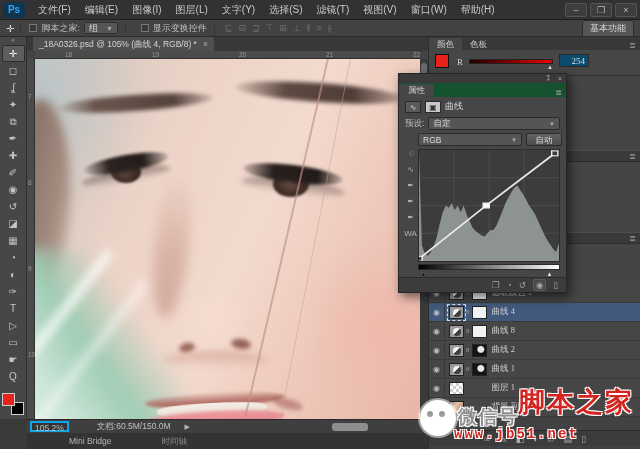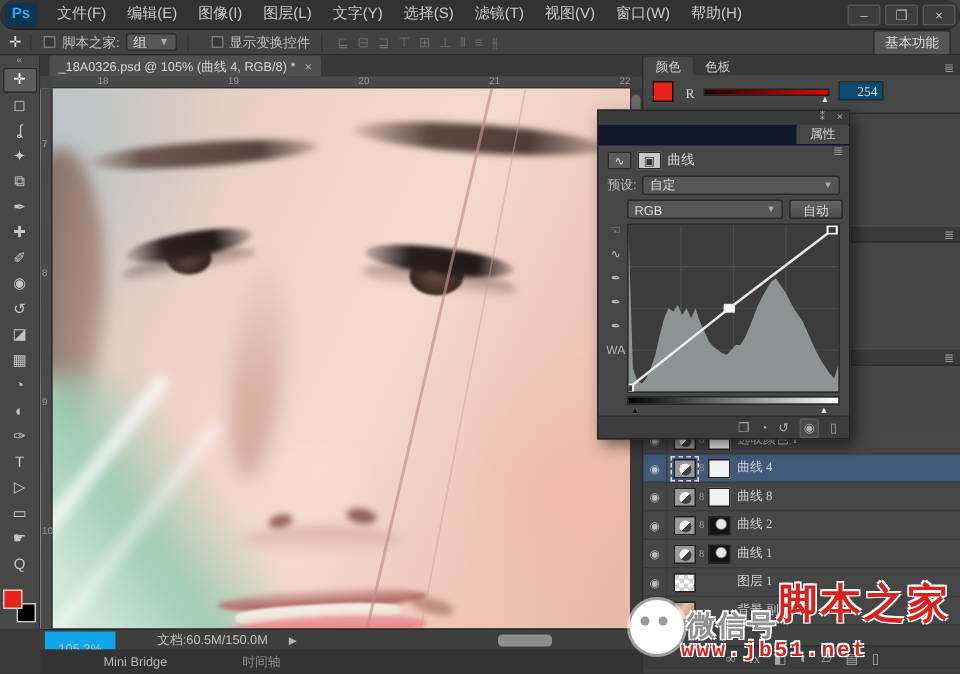--- a/index.html
+++ b/index.html
@@ -2,21 +2,21 @@
 <html><head>
 <meta charset="utf-8">
 <style>
   * { margin:0; padding:0; box-sizing:border-box; }
   html,body { width:640px; height:449px; overflow:hidden; background:#262626;
     font-family:"Liberation Sans","DejaVu Sans",sans-serif; }
   #app { position:relative; width:640px; height:449px; background:#434343; overflow:hidden; }
 
   
   #menubar { position:absolute; left:0; top:0; width:640px; height:20px; background:#323232;
-    border-bottom:1px solid #1f1f1f; display:flex; align-items:center;border-radius:10px; }
+    border-bottom:1px solid #1f1f1f; display:flex; align-items:center; }
   #pslogo { width:22px; height:16px; margin:0 6px 0 3px; background:#10364f; color:#31a8ff;
     font-weight:bold; font-size:10px; display:flex; align-items:center; justify-content:center; border-radius:2px; }
   .mi { color:#c9c9c9; font-size:10px; padding:0 7px; line-height:20px; cursor:default; }
   #winbtns { margin-left:auto; display:flex; }
   .wb { width:22px; height:14px; margin-right:3px; color:#bbb; font-size:9px; text-align:center;
     line-height:13px; border:1px solid #555; background:#3d3d3d; border-radius:2px; }
 
   
   #optionsbar { position:absolute; left:0; top:20px; width:640px; height:17px; background:#424242;
     border-bottom:1px solid #2a2a2a; display:flex; align-items:center; color:#bfbfbf; font-size:9px; }
@@ -112,21 +112,21 @@
     transform:rotate(13deg); filter:blur(.4px); }
   #hairstrand2 { left:286px; top:-20px; width:1px; height:420px; background:rgba(200,160,150,.5);
     transform:rotate(11deg); }
 
   #vscroll { position:absolute; left:420px; top:59px; width:8px; height:360px; background:#3a3a3a; }
   #vthumb { position:absolute; left:1px; top:4px; width:6px; height:90px; background:#6b6b6b; border-radius:3px; }
 
   
   #statusbar { position:absolute; left:27px; top:419px; width:401px; height:14px; background:#3f3f3f;
     border-top:1px solid #2b2b2b; display:flex; align-items:center; color:#c0c0c0; font-size:8.5px; }
-  #zoombox { background:#333; border:6px solid #0ea5e9; padding:0 3px; margin-left:3px; height:11px; line-height:10px; }
+  #zoombox { background:#333; border:2px solid #0ea5e9; padding:0 3px; margin-left:3px; height:11px; line-height:10px; }
   #docinfo { margin-left:28px; }
   #statplay { margin-left:14px; color:#b5b5b5; font-size:7px; }
   #hthumb { position:absolute; left:305px; top:3px; width:36px; height:8px; background:#8e8e8e; border-radius:3px; }
   #bottombar { position:absolute; left:27px; top:433px; width:401px; height:16px; background:#333;
     display:flex; align-items:center; }
   .btab { color:#b7b7b7; font-size:8.5px; padding:0 8px; line-height:16px;margin-left:34px; }
   .btab.dim { color:#8a8a8a; }
   #corner-bl { position:absolute; left:0; top:419px; width:27px; height:30px; background:#3a3a3a; }
 
   
@@ -175,21 +175,21 @@
     border-top:1px solid #2d2d2d; display:flex; align-items:center; justify-content:center; gap:9px; }
   #layers-footer span { color:#a8a8a8; font-size:9px; }
 
   
   #props { position:absolute; left:398px; top:73px; width:169px; height:220px; background:#464646;
     border:1px solid #262626; box-shadow:3px 4px 10px rgba(0,0,0,.55); z-index:50; }
   #props-chrome { height:9px; background:#3a3a3a; position:relative; }
   #props-chrome .pc { position:absolute; top:0; color:#aaa; font-size:7px; line-height:9px; }
   #props-chrome .pc.col { right:16px; }
   #props-chrome .pc.x { right:4px; }
-  #props-tabrow { height:14px; background:#0f172a; display:flex; align-items:flex-end;flex-direction:column; }
+  #props-tabrow { height:14px; background:#14532d; display:flex; align-items:flex-end; }
   #props-tab { background:#464646; color:#d2d2d2; font-size:8.5px; line-height:13px; padding:0 9px; border-radius:2px 2px 0 0; }
   #props-tabrow .pmenu { margin-left:auto; margin-right:4px; color:#999; font-size:8px; }
   #props-head { display:flex; align-items:center; gap:4px; padding:3px 6px; }
   .badge { width:16px; height:12px; border:1px solid #2a2a2a; background:#5a5a5a; color:#ddd;
     font-size:8px; text-align:center; line-height:11px; }
   .badge.mask2 { background:#c9c9c9; color:#333; }
   #props-title { color:#d5d5d5; font-size:9px; }
   #preset-row { display:flex; align-items:center; gap:4px; padding:1px 6px 3px; }
   #preset-label { color:#bdbdbd; font-size:8.5px; }
   .pselect { flex:1; height:13px; background:#555; border:1px solid #2b2b2b; border-radius:2px;

